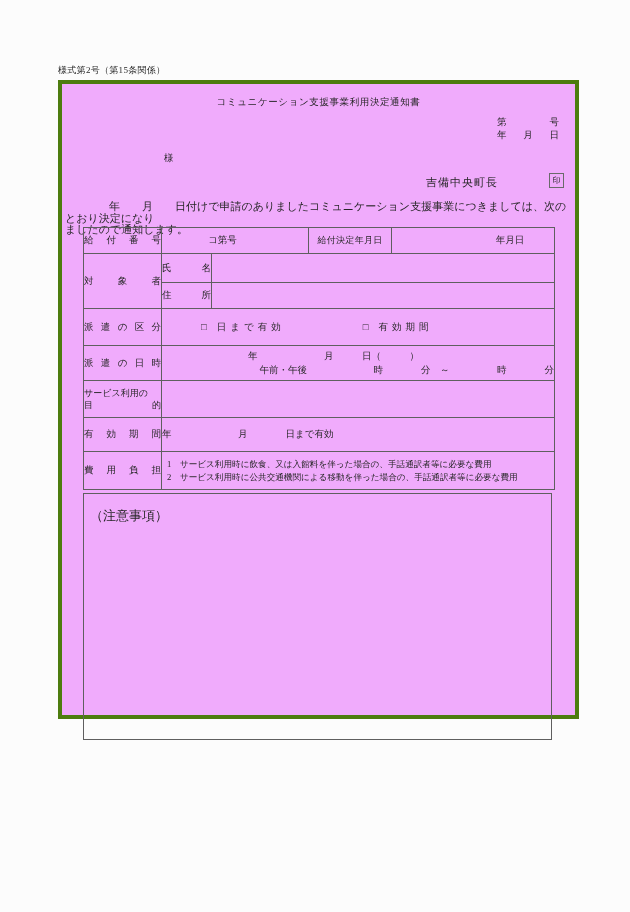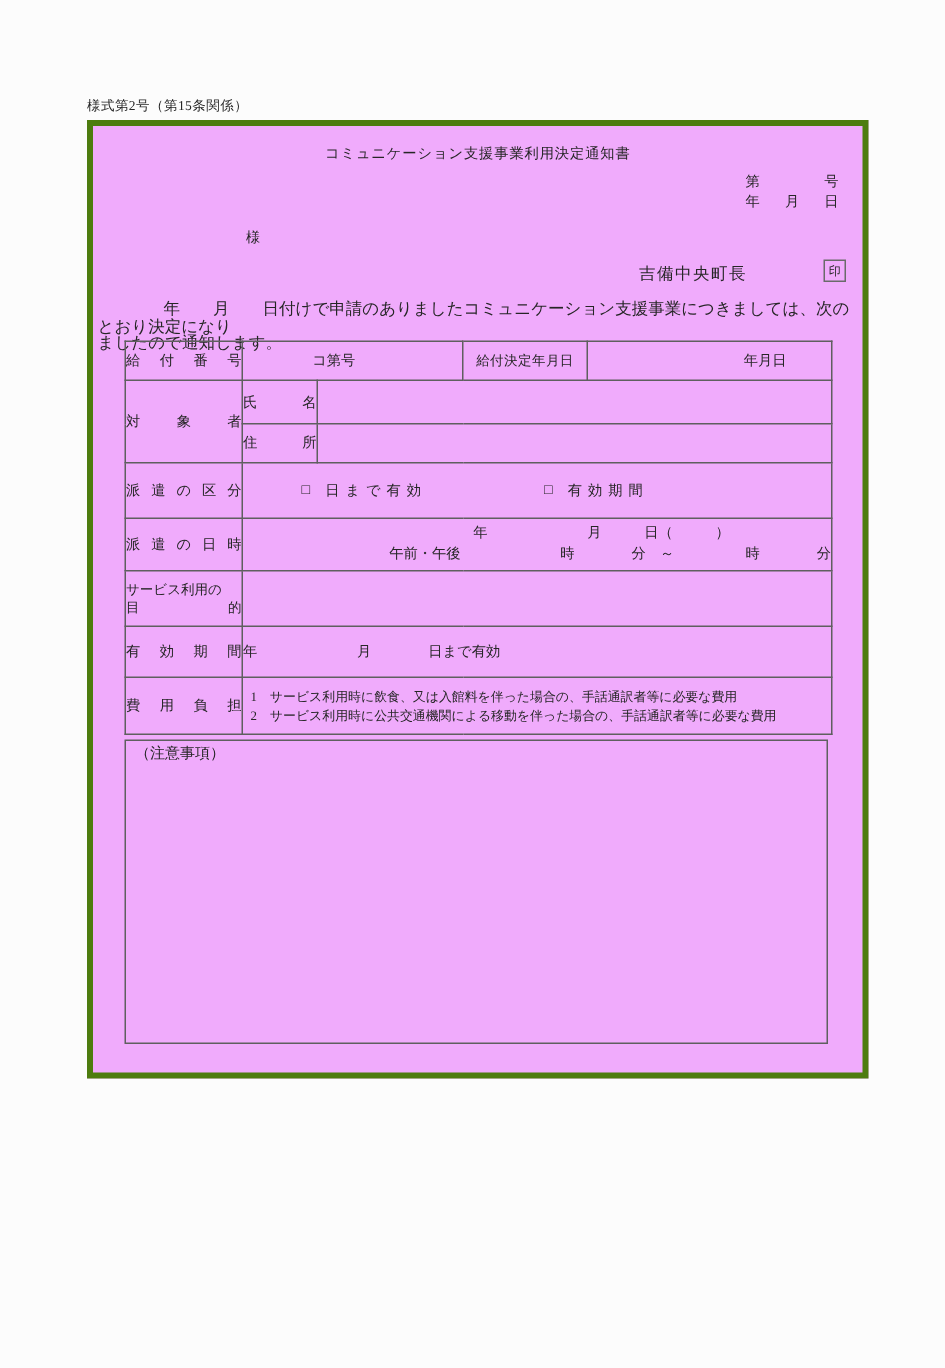--- a/index.html
+++ b/index.html
@@ -61,32 +61,32 @@
   }
   td.lbl-c{text-align:center;font-size:9px;letter-spacing:.3px;}
   .flexv{display:flex;justify-content:center;align-items:center;}
   .benefit-val{width:103px;margin-left:9px;}
   .decision-val{width:72px;margin-left:auto;margin-right:8px;}
   .purpose-lbl{padding:2px 7px;font-size:9px;line-height:12px;}
   .purpose-lbl .j{text-align:justify;text-align-last:justify;}
   .opts{display:flex;gap:78px;padding-left:39px;align-items:center;}
   .opt{display:flex;align-items:center;gap:10px;}
   .opt .txt{letter-spacing:4px;}
-  .dt-line1{padding-left:86px;white-space:pre;line-height:14px;text-align:center;}
+  .dt-line1{padding-left:86px;white-space:pre;line-height:14px;}
   .dt-line2{padding-left:32px;white-space:pre;line-height:14px;text-align:right;}
   .valid-line{white-space:pre;}
   .cost-items{padding:2px 4px 2px 5px;font-size:8.6px;line-height:12.5px;}
   .cost-items div{white-space:pre-wrap;}
   
   .notes-box{
     position:absolute;left:21px;top:409px;
-    width:469px;height:203px;
+    width:469px;height:247px;
     border:1px solid #5f5f5f;
-    font-size:10px;line-height:11.5px;
-    padding:3px 6px;box-sizing:border-box;
+    font-size:13px;line-height:11.5px;
+    padding:16px 6px;box-sizing:border-box;
   }
   .notes-box .item{padding-left:17px;white-space:pre-wrap;}
 </style>
 </head>
 <body>
 
 <div class="form-style-label">様式第2号（第15条関係）</div>
 
 <div class="outer-box">
 

